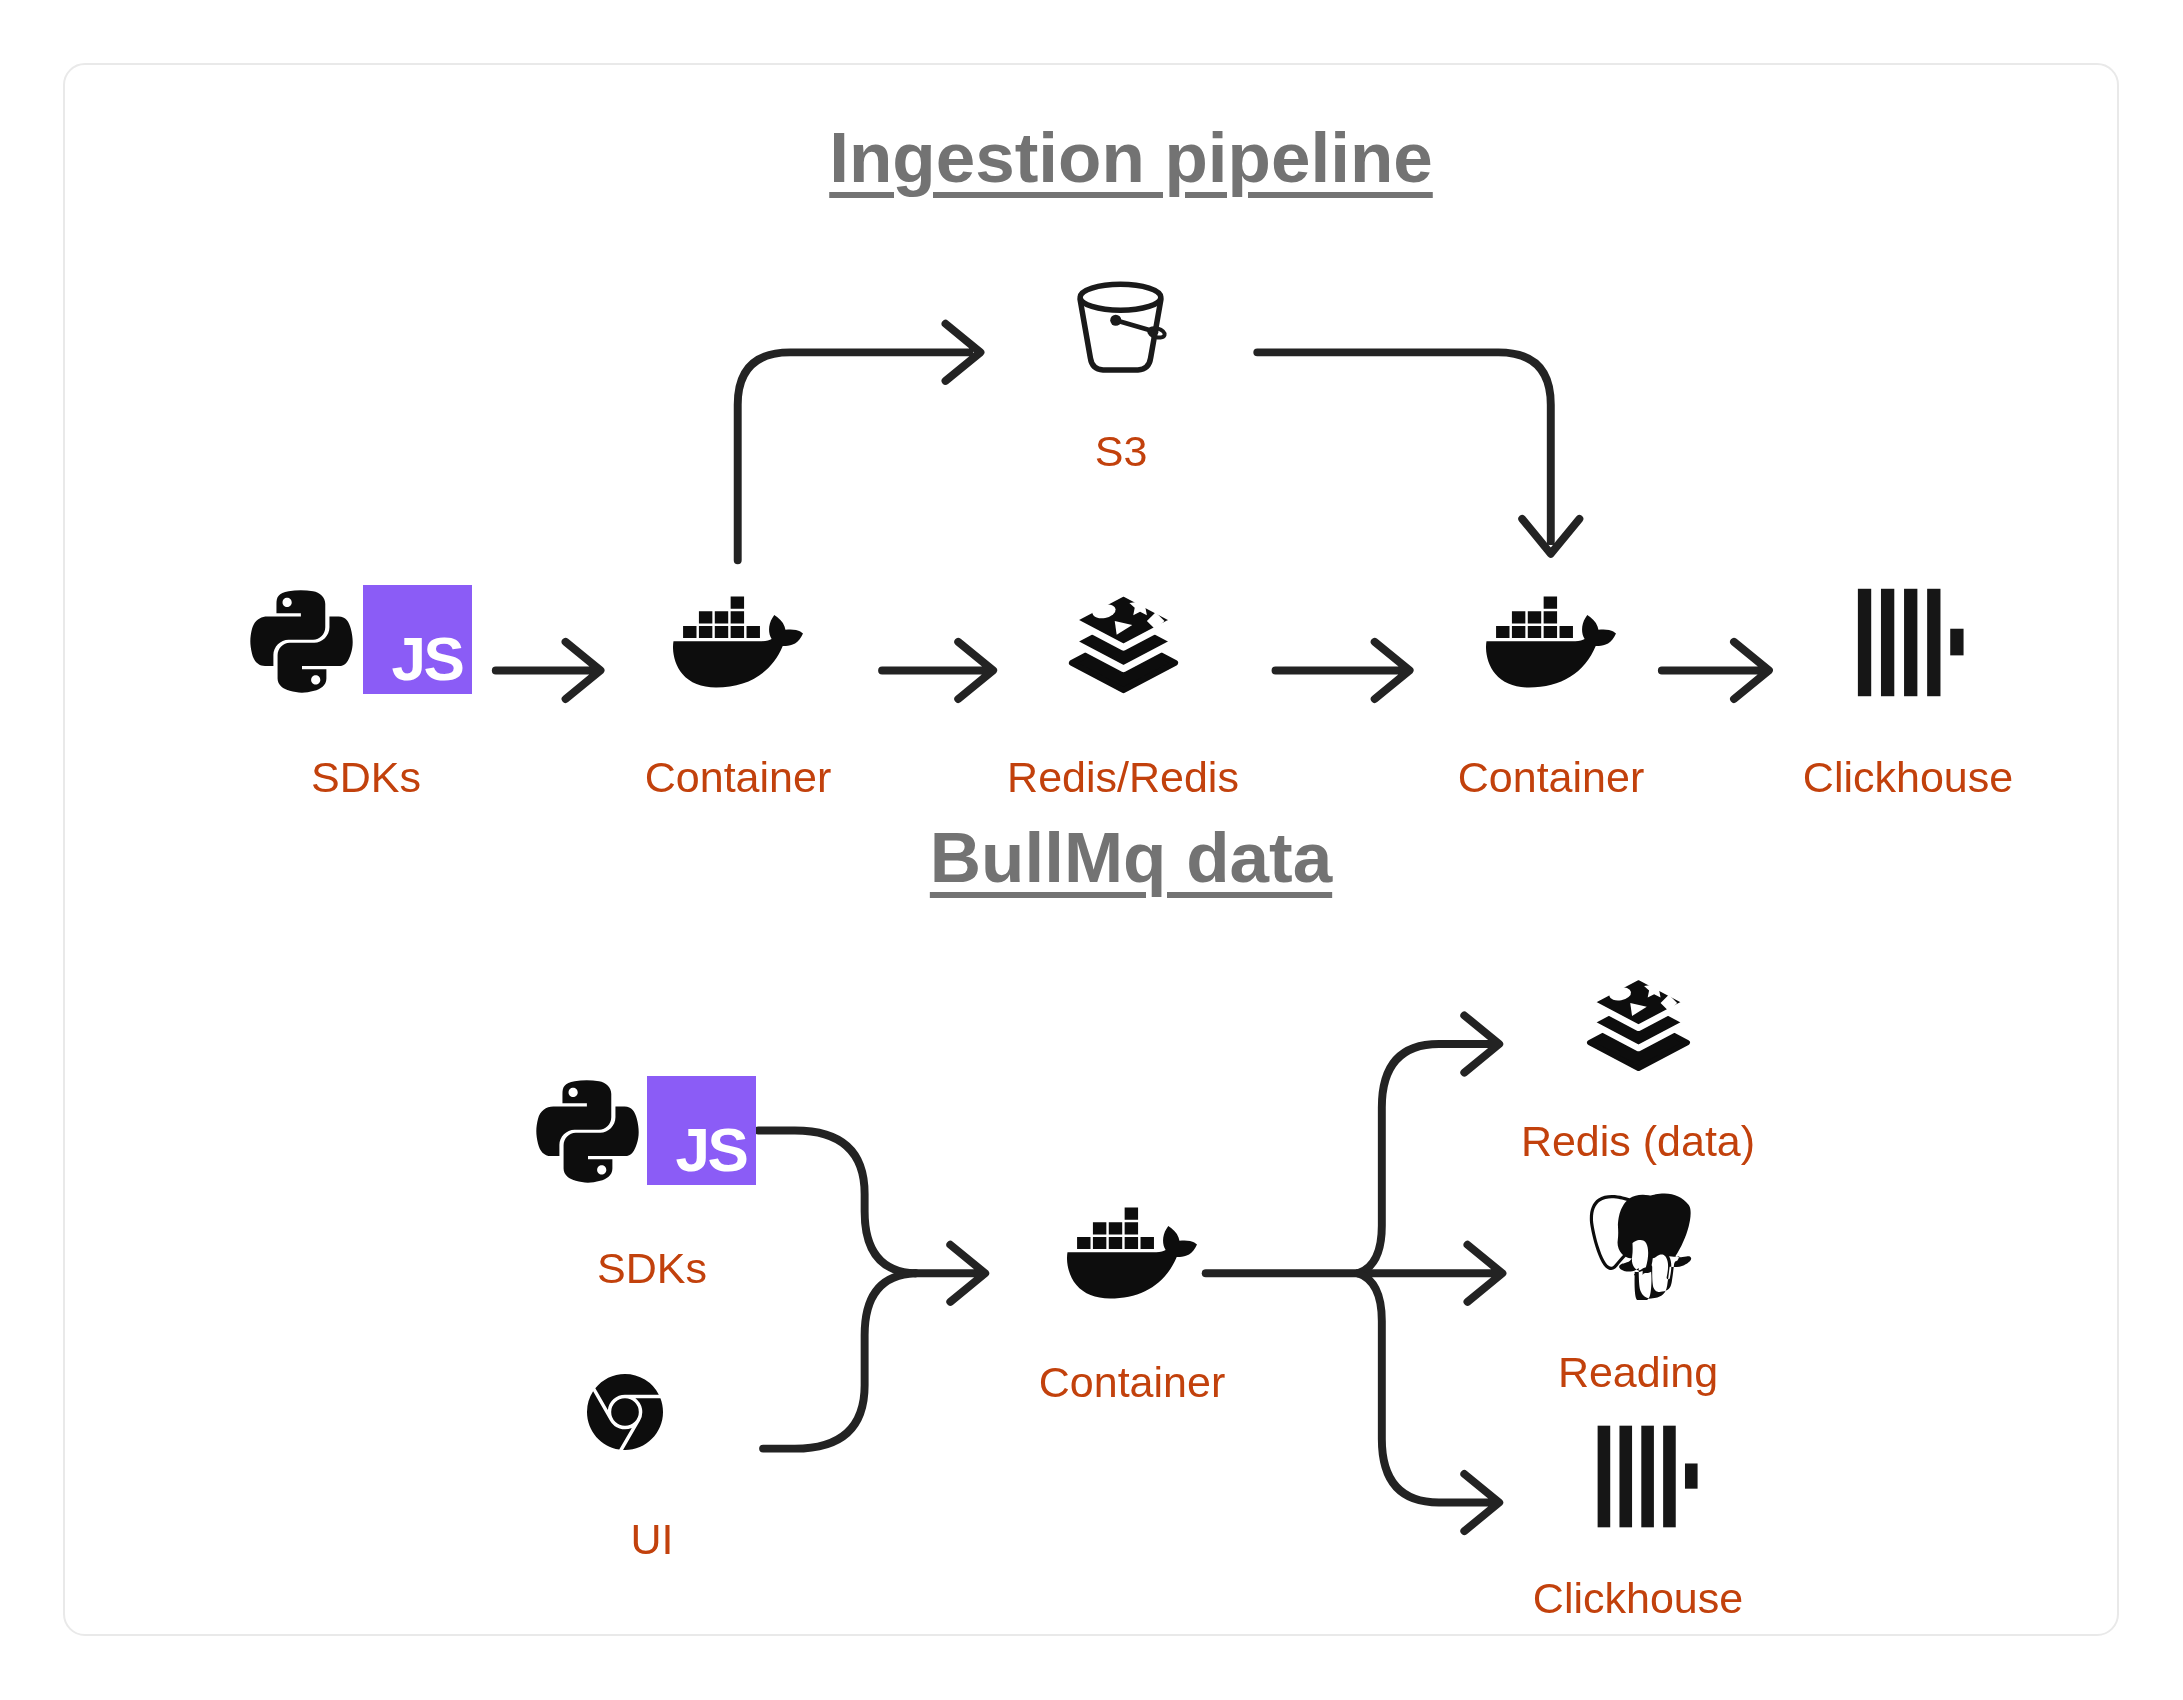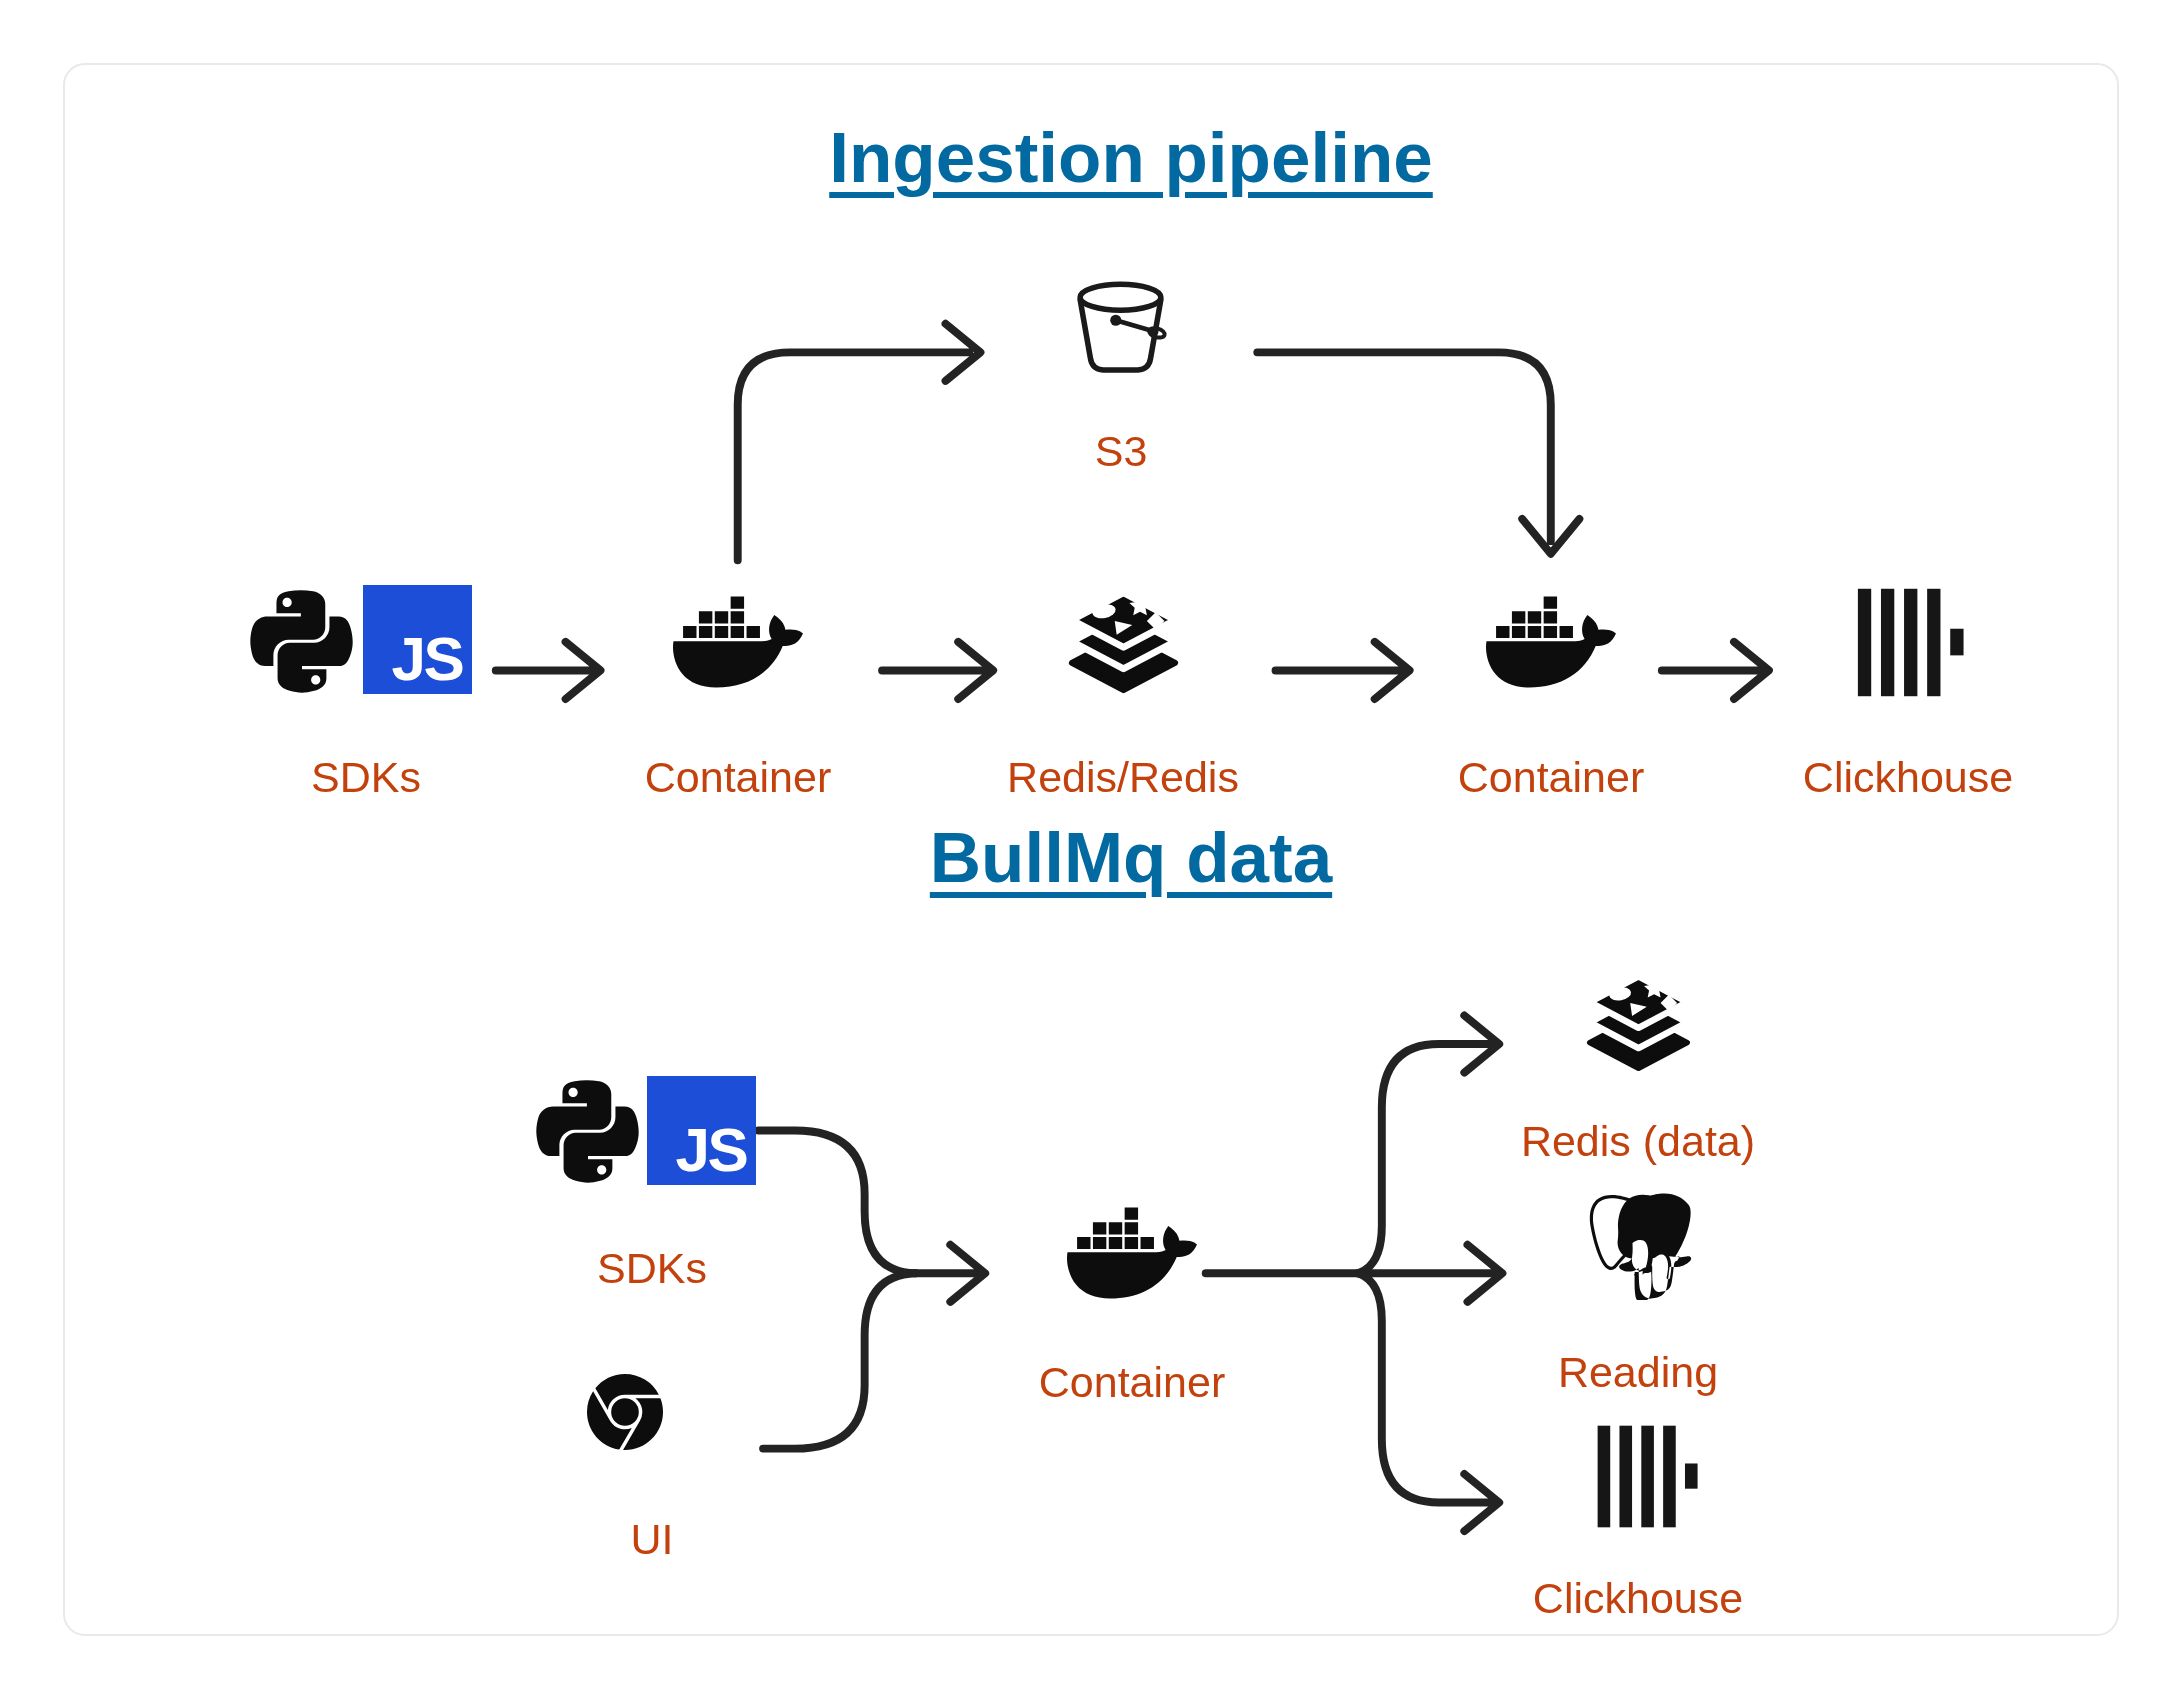--- a/index.html
+++ b/index.html
@@ -6,31 +6,31 @@
   .canvas{
     position:relative;width:2183px;height:1701px;background:#ffffff;
     font-family:"Liberation Sans",sans-serif;color:#2b2b2b;overflow:hidden;
   }
   .card{
     position:absolute;left:63px;top:63px;width:2052px;height:1569px;
     border:2.4px solid #e9e9e9;border-radius:22px;background:#ffffff;
   }
   .title{
     position:absolute;transform:translateX(-50%);
-    font-size:71px;font-weight:700;color:#0369a1;white-space:nowrap;
+    font-size:71px;font-weight:700;color:#737373;white-space:nowrap;
     text-decoration:underline;text-decoration-thickness:5.6px;text-underline-offset:10.3px;
   }
   .lbl{
     position:absolute;transform:translateX(-50%);
     font-size:43px;color:#c2410c;white-space:nowrap;line-height:1.0;margin-top:44px;
   }
   .ic{position:absolute;}
   .ic svg{display:block;width:100%;height:100%;}
   .jsbox{
-    position:absolute;background:#1d4ed8;box-sizing:border-box;
+    position:absolute;background:#8b5cf6;box-sizing:border-box;
     display:flex;align-items:flex-end;justify-content:flex-end;
     padding:0 9.5px 8px 0;
   }
   .jsbox span{
     color:#ffffff;font-weight:700;font-size:62px;line-height:0.85;letter-spacing:-2.4px;
   }
   .wires{position:absolute;left:0;top:0;width:2183px;height:1701px;}
   .wires path{fill:none;stroke:#232323;stroke-width:10;stroke-linecap:round;stroke-linejoin:round;}
 </style>
 </head>

